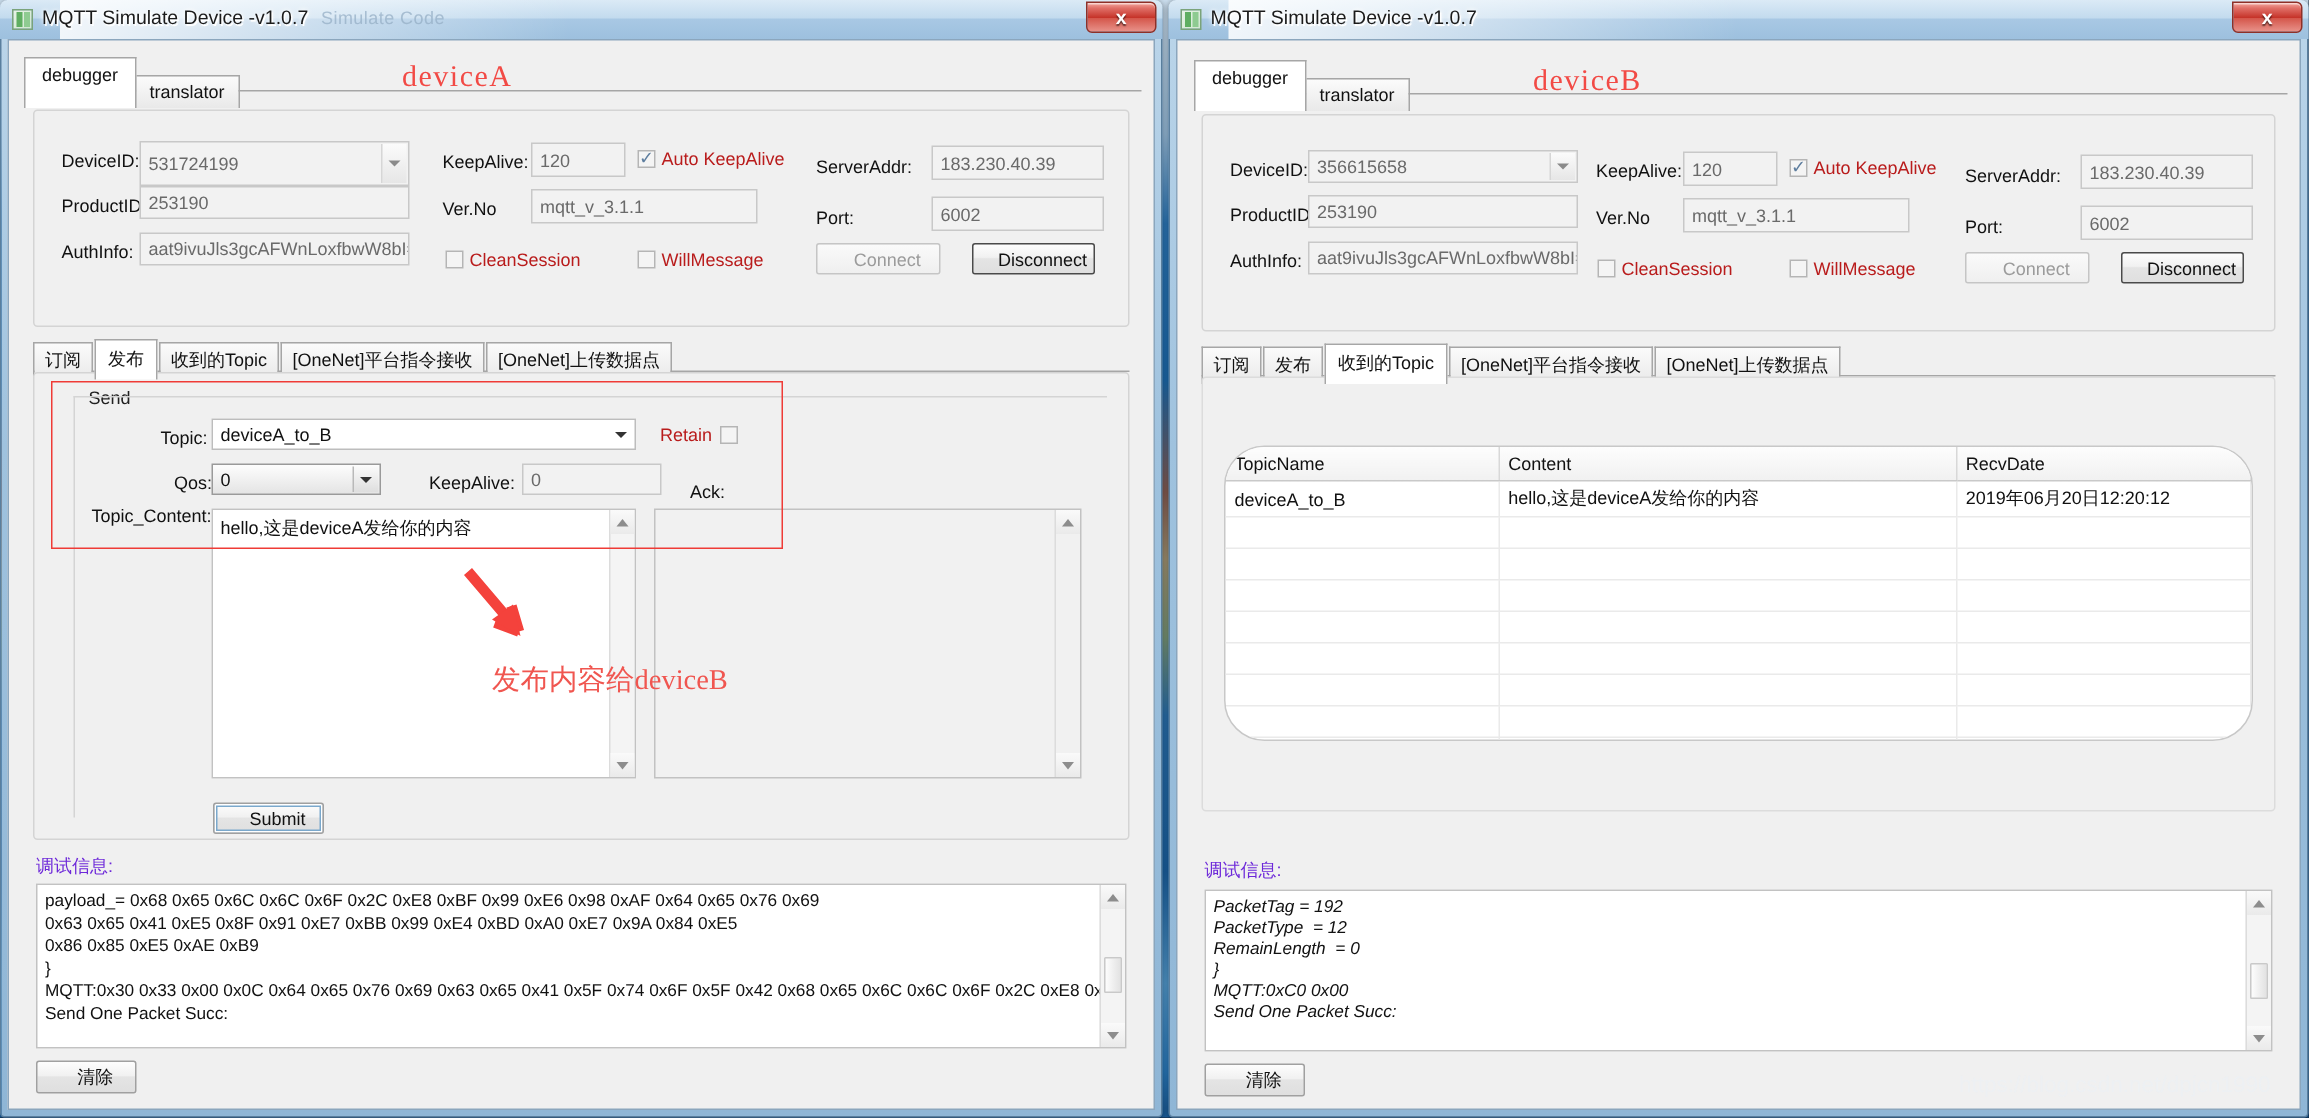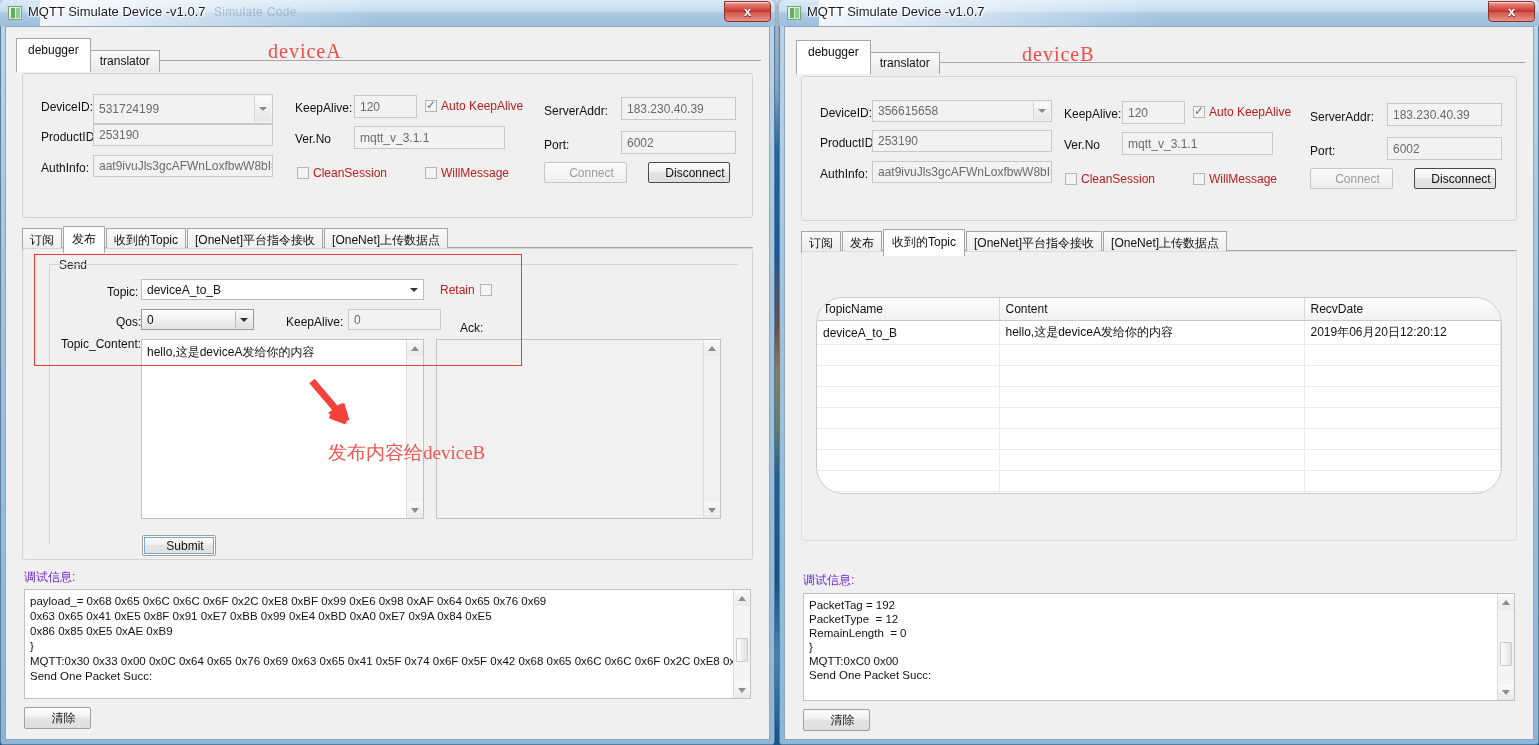--- a/index.html
+++ b/index.html
@@ -493,21 +493,21 @@
                 <td>&nbsp;</td>
                 <td>&nbsp;</td>
               </tr>
             </tbody>
         </table>
       </div>
     </div>
 
     <div class="dbg-label" style="left:18px; top:545px;">调试信息:</div>
     <div class="textbox" style="left:18px; top:566px; right:18px; height:108px;">
-      <div class="inner" style="font-size:11.5px; line-height:14px;">PacketTag = 192
+      <div class="inner" style="font-size:11.5px; line-height:14px;font-style:italic;">PacketTag = 192
 PacketType  = 12
 RemainLength  = 0
 }
 MQTT:0xC0 0x00
 Send One Packet Succ:</div>
       <div class="vscroll">
         <div class="up">
             <i class="tri-up"></i>
           </div>
         <div class="thumb" style="top:48px; height:24px;"></div>

